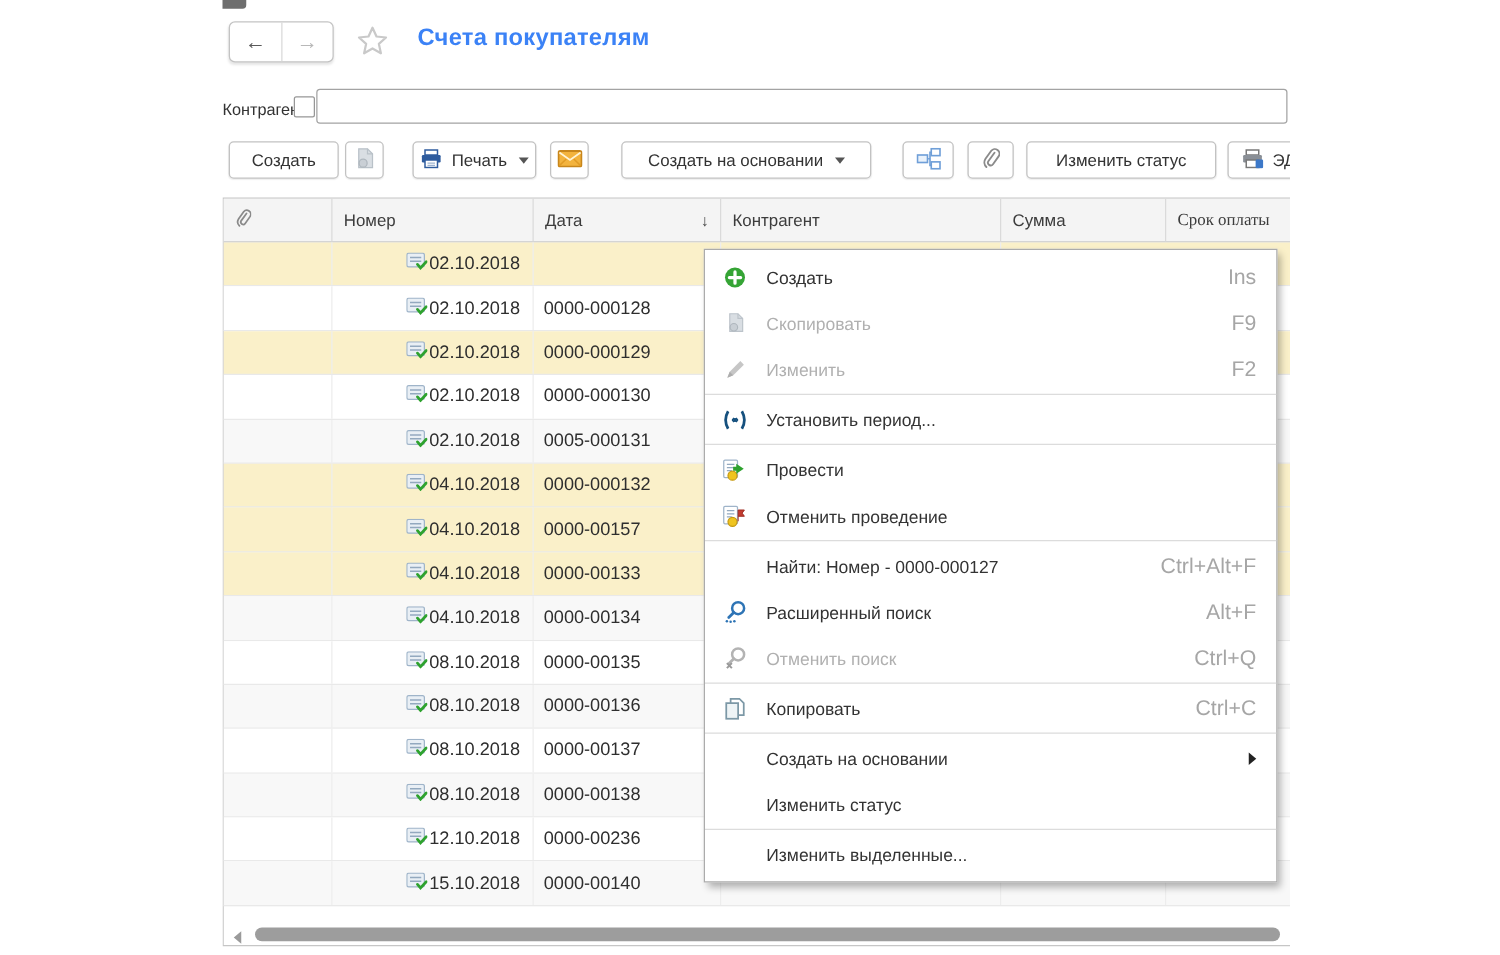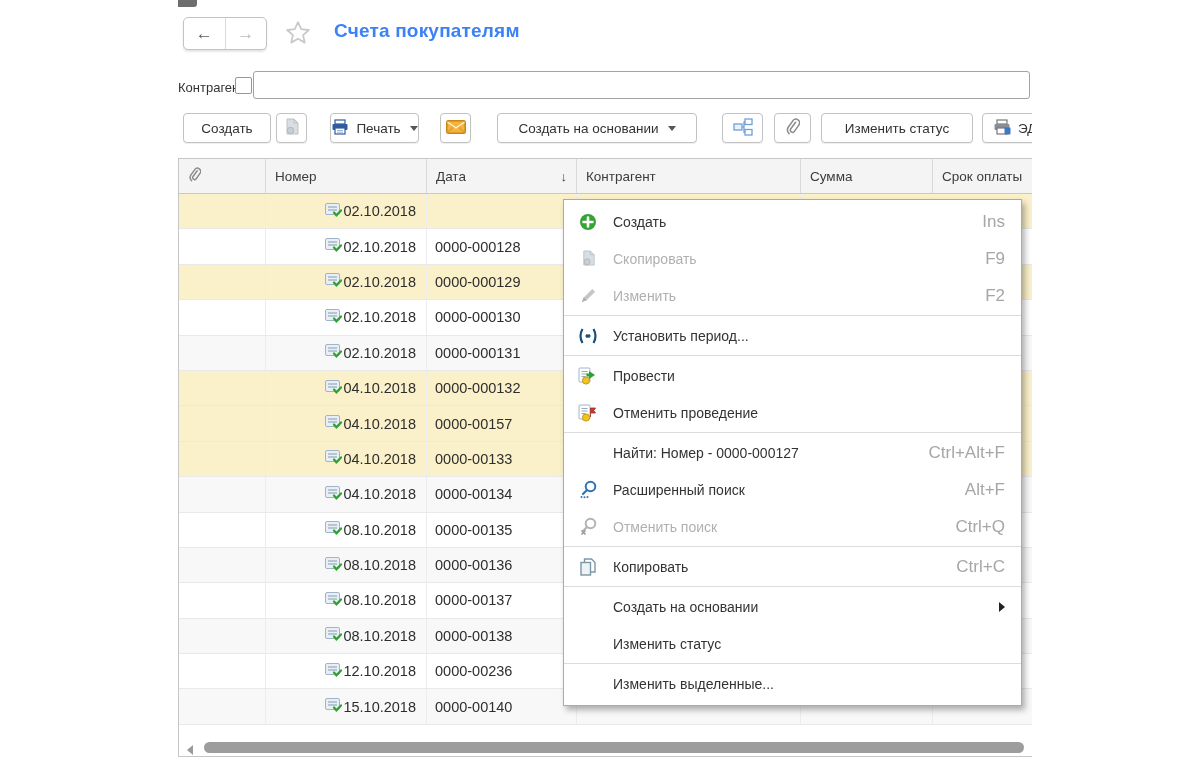--- a/index.html
+++ b/index.html
@@ -22,34 +22,34 @@
   .filter-check{position:absolute;left:57px;top:77px;width:15px;height:15px;border:1px solid #979797;border-radius:2px;background:#fff;}
   .filter-input{position:absolute;left:75px;top:71px;width:777px;height:28px;border:1px solid #a3a3a3;border-radius:3px;background:#fff;box-sizing:border-box;font-size:13px;padding:0 6px;outline:none;}
 
   
   .btn{position:absolute;top:113px;height:30px;border:1px solid #c2c2c2;border-radius:4px;background:#fff;
        display:flex;align-items:center;justify-content:center;font-size:13.5px;color:#333;gap:7px;
        box-sizing:border-box;box-shadow:0 1px 1px rgba(0,0,0,.07);cursor:default;white-space:nowrap;}
   .caret{width:0;height:0;border-left:4px solid transparent;border-right:4px solid transparent;border-top:5px solid #555;margin-left:2px;}
   #btn-create{left:5px;width:88px;}
   #btn-copytb{left:98px;width:31px;}
-  #btn-print{left:152px;width:89px;}
+  #btn-print{left:152px;width:99px;}
   #btn-mail{left:262px;width:31px;}
   #btn-based{left:319px;width:200px;}
   #btn-struct{left:544px;width:41px;}
   #btn-attach{left:596px;width:37px;}
   #btn-status{left:643px;width:152px;}
   #btn-edo{left:804px;width:110px;justify-content:flex-start;padding-left:10px;}
 
   
   .table{position:absolute;left:0;top:158px;width:855px;height:599px;border:1px solid #c6c6c6;box-sizing:border-box;background:#fff;}
   .thead{height:34px;background:#f4f4f4;border-bottom:1px solid #c9c9c9;display:grid;
          grid-template-columns:87px 161px 150px 224px 132px 1fr;}
   .th{display:flex;align-items:center;padding:0 9px;font-size:13.5px;color:#3c3c3c;border-right:1px solid #dadada;box-sizing:border-box;}
-  .th.last{border-right:none;}
+  .th.last{border-right:none;font-family:Liberation Serif, serif;}
   .th-date{justify-content:space-between;}
   .sort{font-size:13px;color:#444;}
   .tr{display:grid;grid-template-columns:87px 161px 150px 224px 132px 1fr;height:34.4px;border-bottom:1px solid #e9e9e9;background:#fff;}
   .tr.stripe{background:#f8f8f8;}
   .tr.sel{background:#faf0c9;}
   .td{border-right:1px solid #ededed;display:flex;align-items:center;font-size:14.5px;color:#2e2e2e;box-sizing:border-box;overflow:hidden;}
   .td.last{border-right:none;}
   .td-date{justify-content:flex-end;padding-right:10px;gap:1px;}
   .td-num{padding-left:8px;}
   .td-num.focus{background:#fbe888;outline:2px solid #d4a017;outline-offset:-2px;}
@@ -251,21 +251,21 @@
           <div class="td td-date">
             <span><svg width="17" height="14" viewBox="0 0 17 14">
                 <rect x="0.5" y="0.5" width="14" height="11" rx="1.5" fill="#e9eff5" stroke="#9fb4c9"></rect>
                 <line x1="3" y1="4" x2="12" y2="4" stroke="#93a9bf" stroke-width="1.2"></line>
                 <line x1="3" y1="7" x2="12" y2="7" stroke="#93a9bf" stroke-width="1.2"></line>
                 <path d="M9 9.5 l2.4 2.8 L16 7.4" fill="none" stroke="#2ea22e" stroke-width="2.2" stroke-linecap="round"></path>
               </svg></span>
             <span>02.10.2018</span>
           </div>
           <div class="td td-num">
-            <span>0000-000131</span>
+            <span>0005-000131</span>
           </div>
           <div class="td "></div>
           <div class="td "></div>
           <div class="td last"></div>
         </div>
         <div class="tr sel">
           <div class="td td-attach"></div>
           <div class="td td-date">
             <span><svg width="17" height="14" viewBox="0 0 17 14">
                 <rect x="0.5" y="0.5" width="14" height="11" rx="1.5" fill="#e9eff5" stroke="#9fb4c9"></rect>

